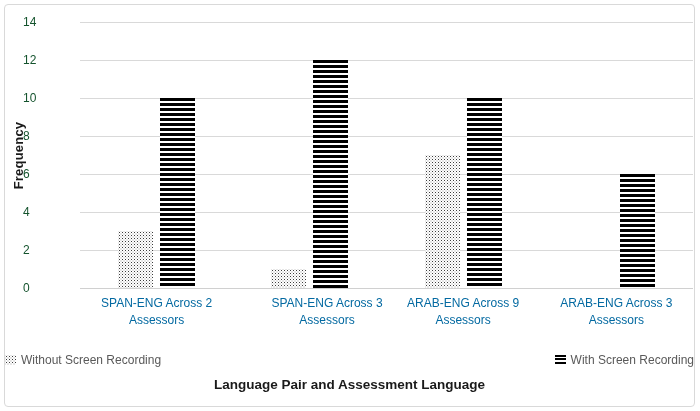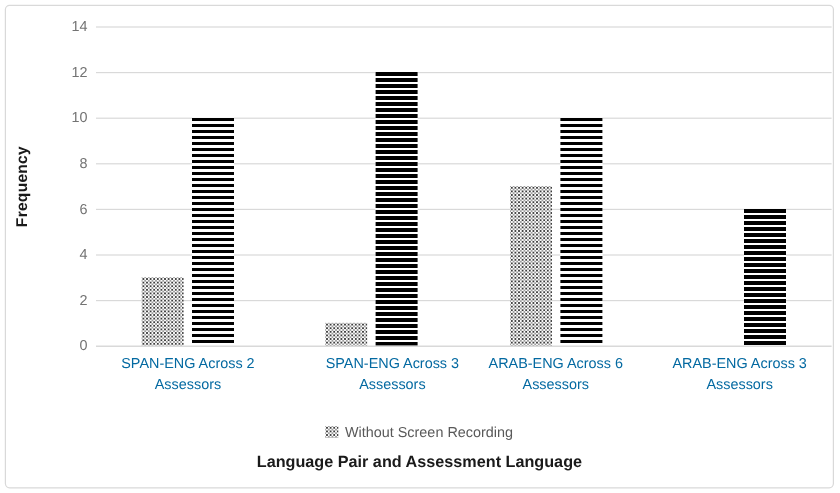--- a/index.html
+++ b/index.html
@@ -30,24 +30,23 @@
   }
   .x-axis-line {
     position: absolute;
     left: 75px; top: 283px;
     width: 613px; height: 1px;
     background: #d0d0d0;
   }
   .ytick {
     position: absolute;
     left: 18px; width: 50px;
-    text-align: right;
     font-size: 12px;
     line-height: 16px;
-    color: #737373;
+    color: #14532d;
   }
   .bar {
     position: absolute;
     bottom: 0;
     width: 35px;
   }
   .pattern-dots {
     background-color: #ffffff;
     background-image:
       radial-gradient(circle, #3d3d3d 0.7px, transparent 1px),
@@ -88,21 +87,21 @@
     text-align: center;
     font-size: 13.5px;
     font-weight: bold;
     color: #1a1a1a;
   }
   .legend {
     position: absolute;
     left: 0; top: 348px;
     width: 100%;
     display: flex;
-    justify-content: center;
+    justify-content: space-between;
     align-items: center;
     gap: 30px;
   }
   .legend-item {
     display: flex;
     align-items: center;
     gap: 5px;
   }
   .legend-swatch {
     width: 11px; height: 10px;
@@ -140,24 +139,28 @@
       <div class="ytick" style="top: 199px;">4</div>
       <div class="ytick" style="top: 161px;">6</div>
       <div class="ytick" style="top: 123px;">8</div>
       <div class="ytick" style="top: 85px;">10</div>
       <div class="ytick" style="top: 47px;">12</div>
       <div class="ytick" style="top: 9px;">14</div>
     </div>
   <div id="catlabel-layer">
       <div class="cat-label" style="left: 81.625px;">SPAN-ENG Across 2 Assessors</div>
       <div class="cat-label" style="left: 252px;">SPAN-ENG Across 3 Assessors</div>
-      <div class="cat-label" style="left: 388.125px;">ARAB-ENG Across 6 Assessors</div>
+      <div class="cat-label" style="left: 388.125px;">ARAB-ENG Across 9 Assessors</div>
       <div class="cat-label" style="left: 541.375px;">ARAB-ENG Across 3 Assessors</div>
     </div>
   <div class="y-title">Frequency</div>
   <div class="legend" id="legend">
       <div class="legend-item">
         <span class="legend-swatch pattern-dots"></span>
         <span class="legend-label">Without Screen Recording</span>
       </div>
+      <div class="legend-item">
+        <span class="legend-swatch pattern-hlines" style="background-image: repeating-linear-gradient(rgb(0, 0, 0) 0px, rgb(0, 0, 0) 2px, rgb(255, 255, 255) 2px, rgb(255, 255, 255) 3.5px);"></span>
+        <span class="legend-label">With Screen Recording</span>
+      </div>
     </div>
   <div class="x-title">Language Pair and Assessment Language</div>
 </div>
 
 </body></html>

